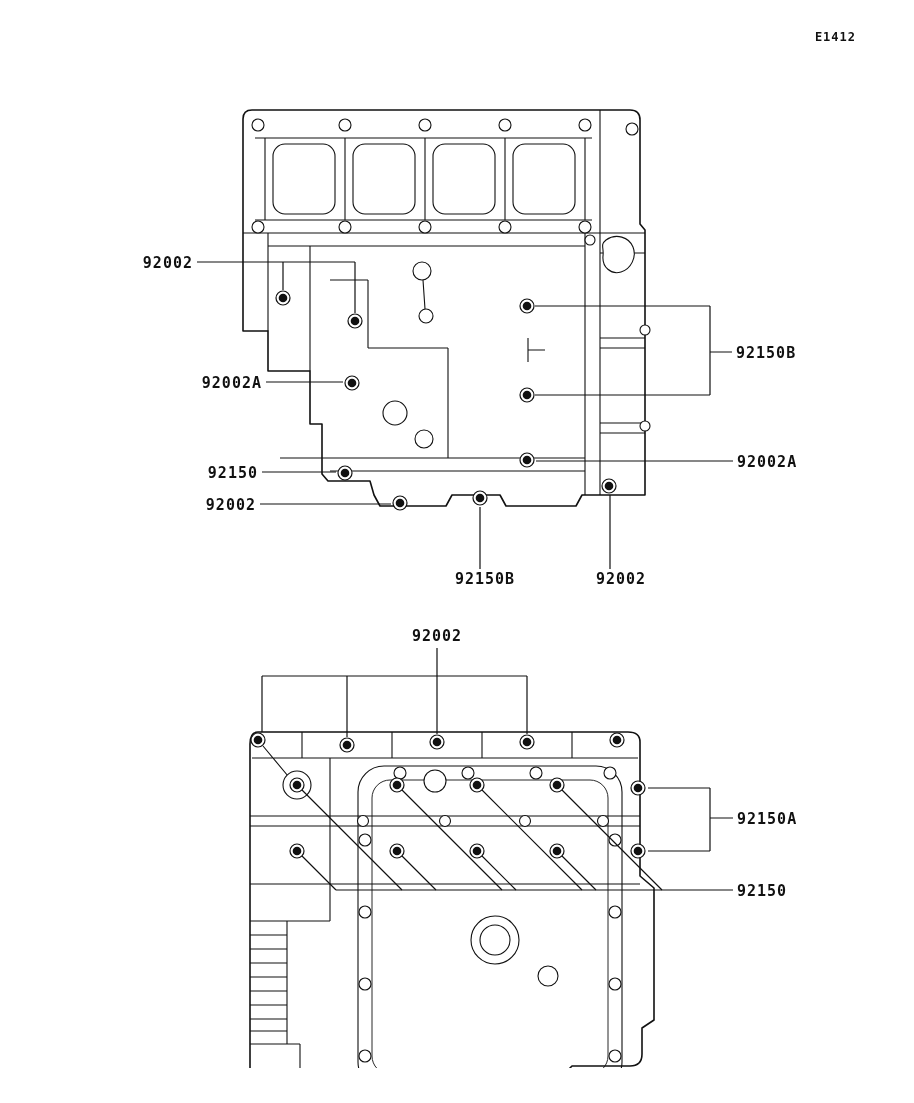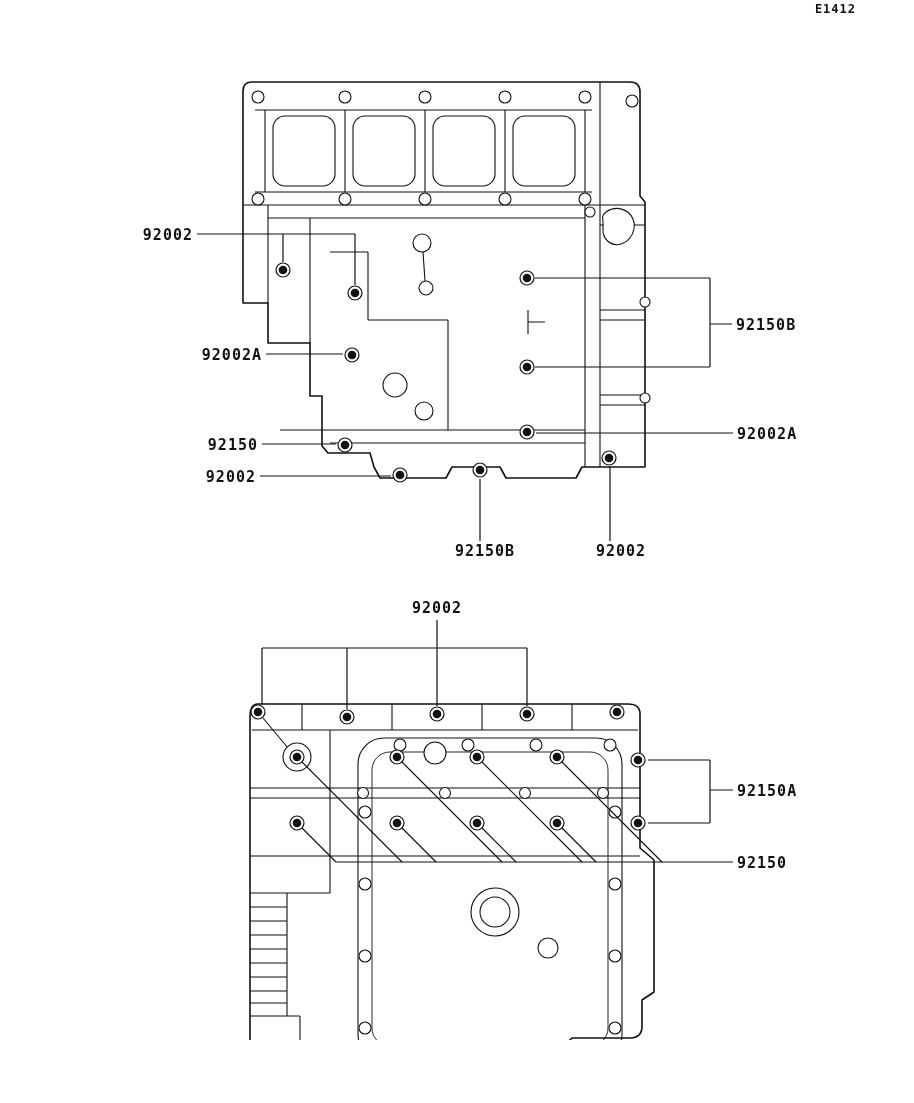--- a/index.html
+++ b/index.html
@@ -7,20 +7,21 @@
     padding: 0;
     background: #ffffff;
     font-family: "DejaVu Sans Mono", monospace;
   }
   .page {
     position: relative;
     width: 914px;
     height: 1040px;
     background: #ffffff;
     overflow: hidden;
+    margin-top: 28px;
   }
   .page-code {
     position: absolute;
     top: 2px;
     right: 58px;
     font: bold 12px "DejaVu Sans Mono", monospace;
     color: #111;
     letter-spacing: 1px;
   }
   svg.fiche {

